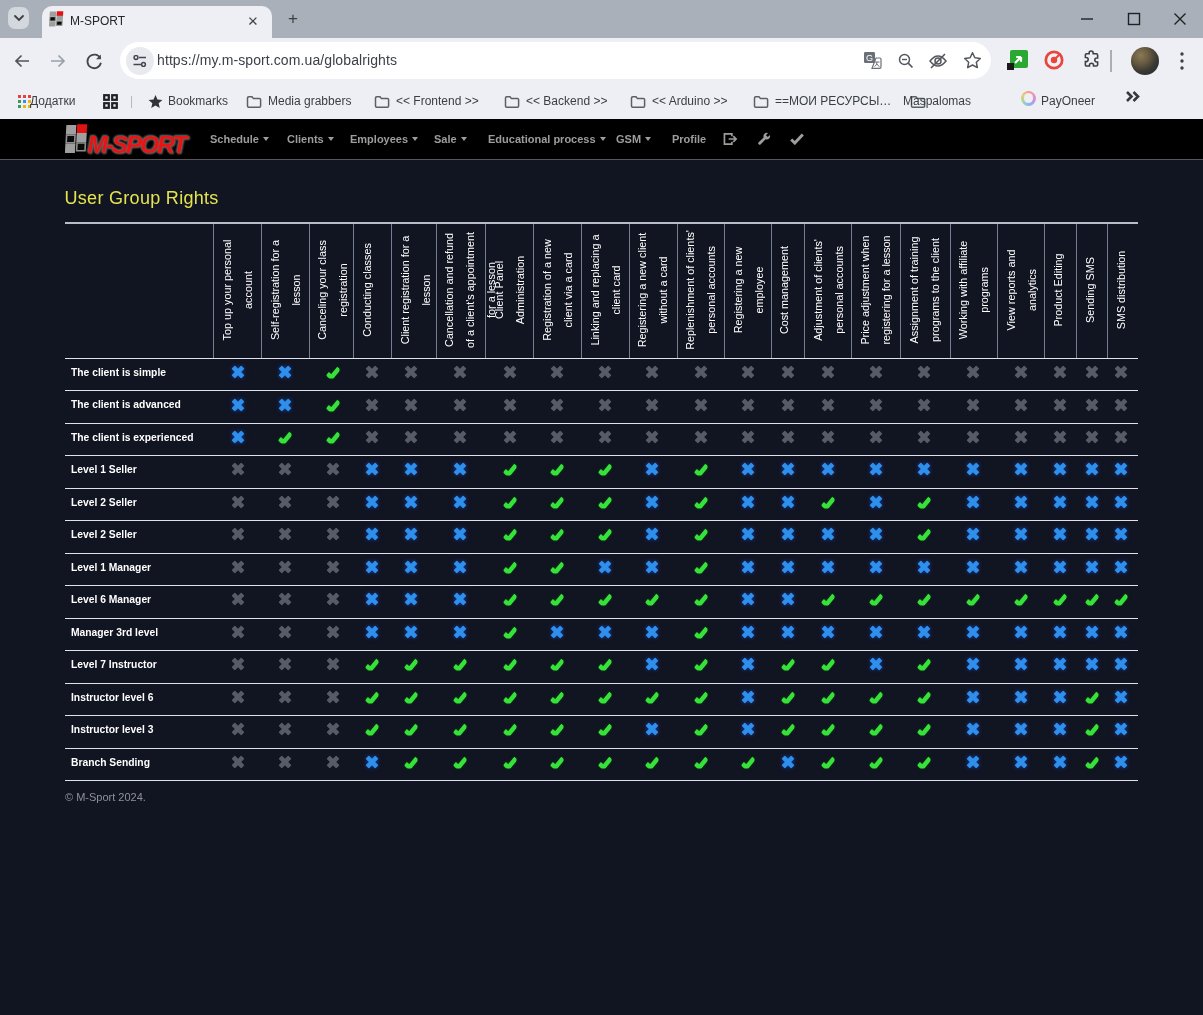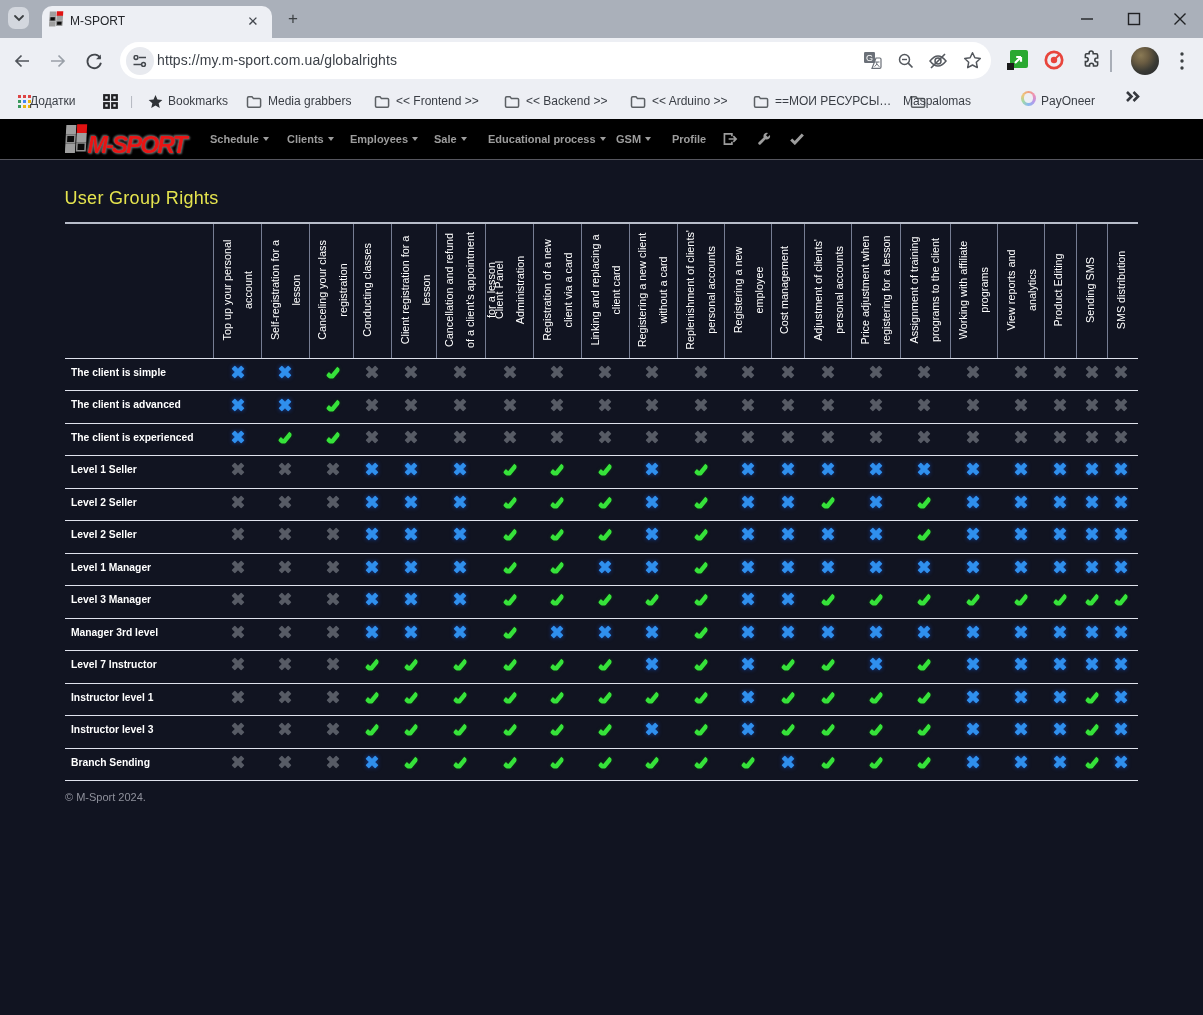--- a/index.html
+++ b/index.html
@@ -749,21 +749,21 @@
       </svg>
 <svg class="ic ib" style="left:1059.9px;top:406.9px" viewBox="0 0 13 13" stroke="#2f8fed">
         <use href="#icx"></use>
       </svg>
 <svg class="ic ib" style="left:1091.7px;top:406.9px" viewBox="0 0 13 13" stroke="#2f8fed">
         <use href="#icx"></use>
       </svg>
 <svg class="ic ib" style="left:1121.0px;top:406.9px" viewBox="0 0 13 13" stroke="#2f8fed">
         <use href="#icx"></use>
       </svg>
-<div class="rl" style="top:439.2px">Level 3 Manager</div>
+<div class="rl" style="top:439.2px">Level 6 Manager</div>
 <svg class="ic" style="left:237.9px;top:439.4px" viewBox="0 0 13 13" stroke="#575b65">
         <use href="#icx"></use>
       </svg>
 <svg class="ic" style="left:284.5px;top:439.4px" viewBox="0 0 13 13" stroke="#575b65">
         <use href="#icx"></use>
       </svg>
 <svg class="ic" style="left:332.8px;top:439.4px" viewBox="0 0 13 13" stroke="#575b65">
         <use href="#icx"></use>
       </svg>
 <svg class="ic ib" style="left:372.3px;top:439.4px" viewBox="0 0 13 13" stroke="#2f8fed">
@@ -941,21 +941,21 @@
       </svg>
 <svg class="ic ib" style="left:1059.9px;top:504.4px" viewBox="0 0 13 13" stroke="#2f8fed">
         <use href="#icx"></use>
       </svg>
 <svg class="ic ib" style="left:1091.7px;top:504.4px" viewBox="0 0 13 13" stroke="#2f8fed">
         <use href="#icx"></use>
       </svg>
 <svg class="ic ib" style="left:1121.0px;top:504.4px" viewBox="0 0 13 13" stroke="#2f8fed">
         <use href="#icx"></use>
       </svg>
-<div class="rl" style="top:536.6px">Instructor level 1</div>
+<div class="rl" style="top:536.6px">Instructor level 6</div>
 <svg class="ic" style="left:237.9px;top:536.9px" viewBox="0 0 13 13" stroke="#575b65">
         <use href="#icx"></use>
       </svg>
 <svg class="ic" style="left:284.5px;top:536.9px" viewBox="0 0 13 13" stroke="#575b65">
         <use href="#icx"></use>
       </svg>
 <svg class="ic" style="left:332.8px;top:536.9px" viewBox="0 0 13 13" stroke="#575b65">
         <use href="#icx"></use>
       </svg>
 <svg class="ic ig" style="left:372.3px;top:536.9px" viewBox="0 0 13 13" stroke="#36e23a">

